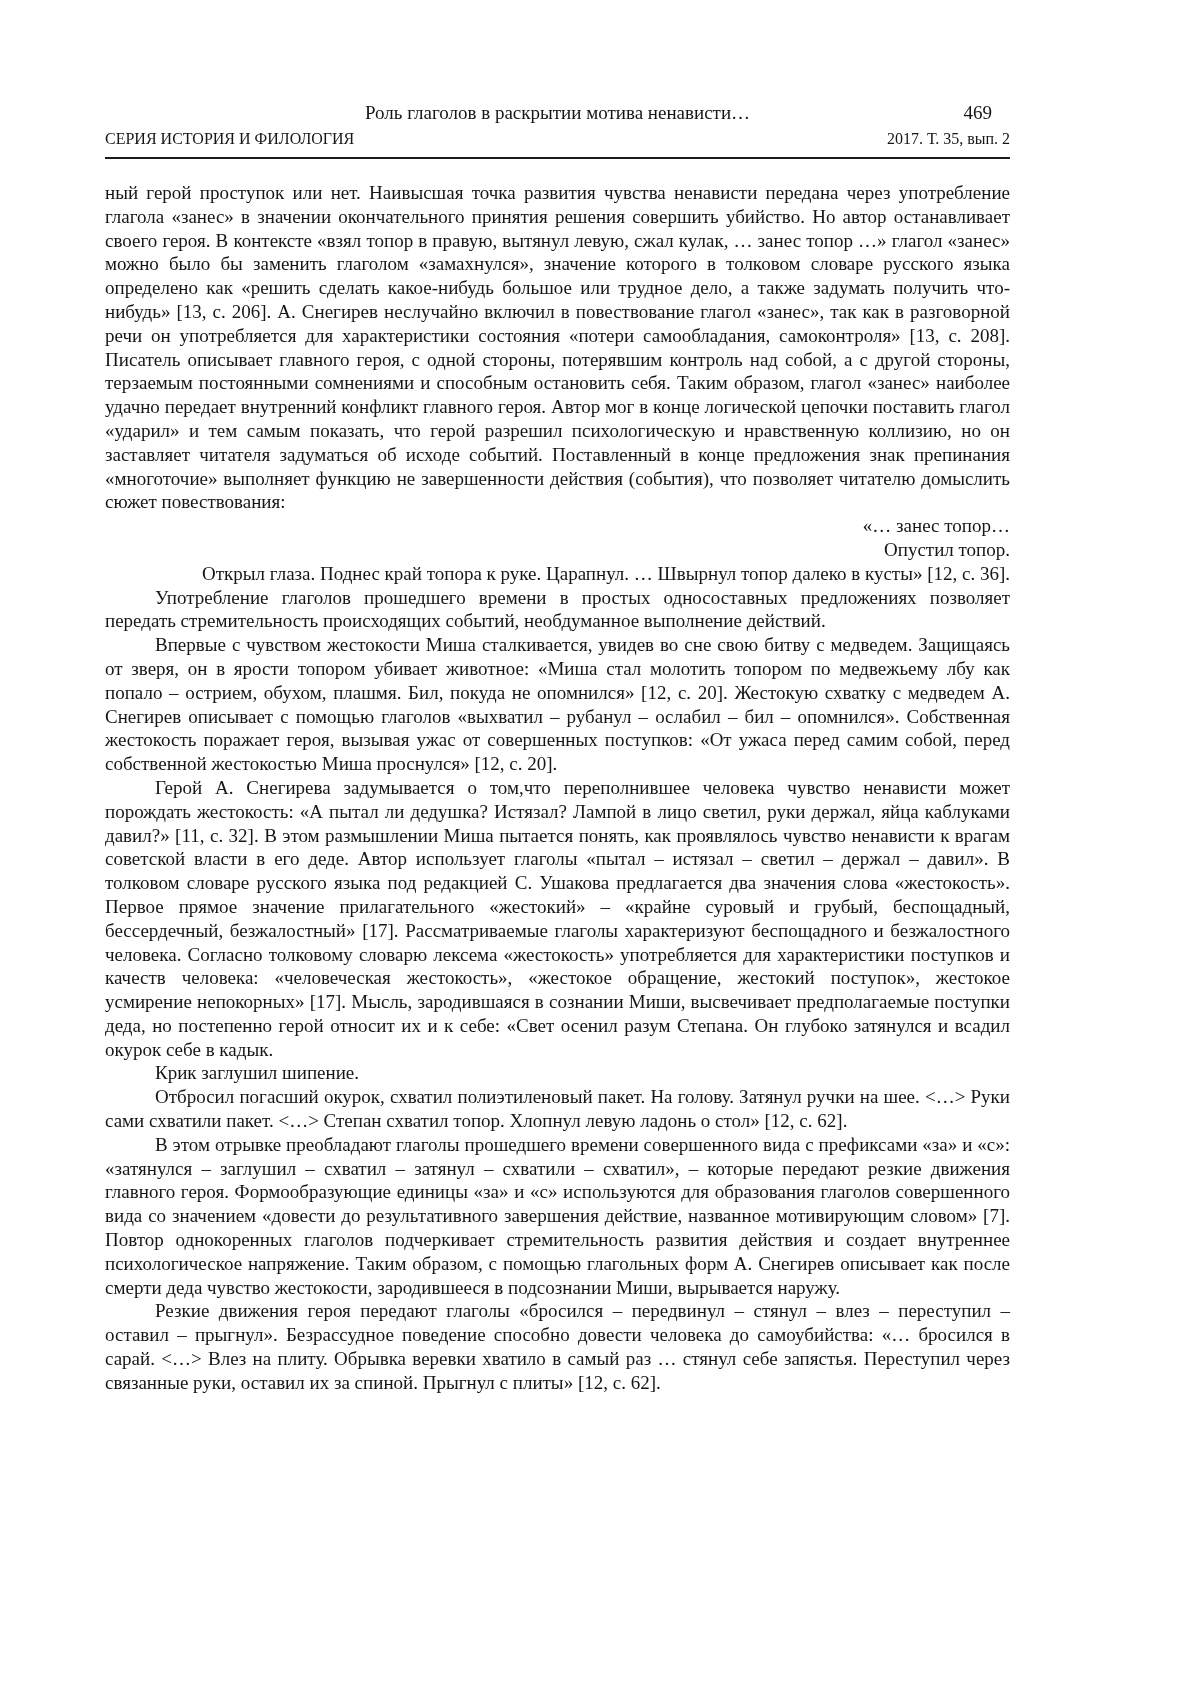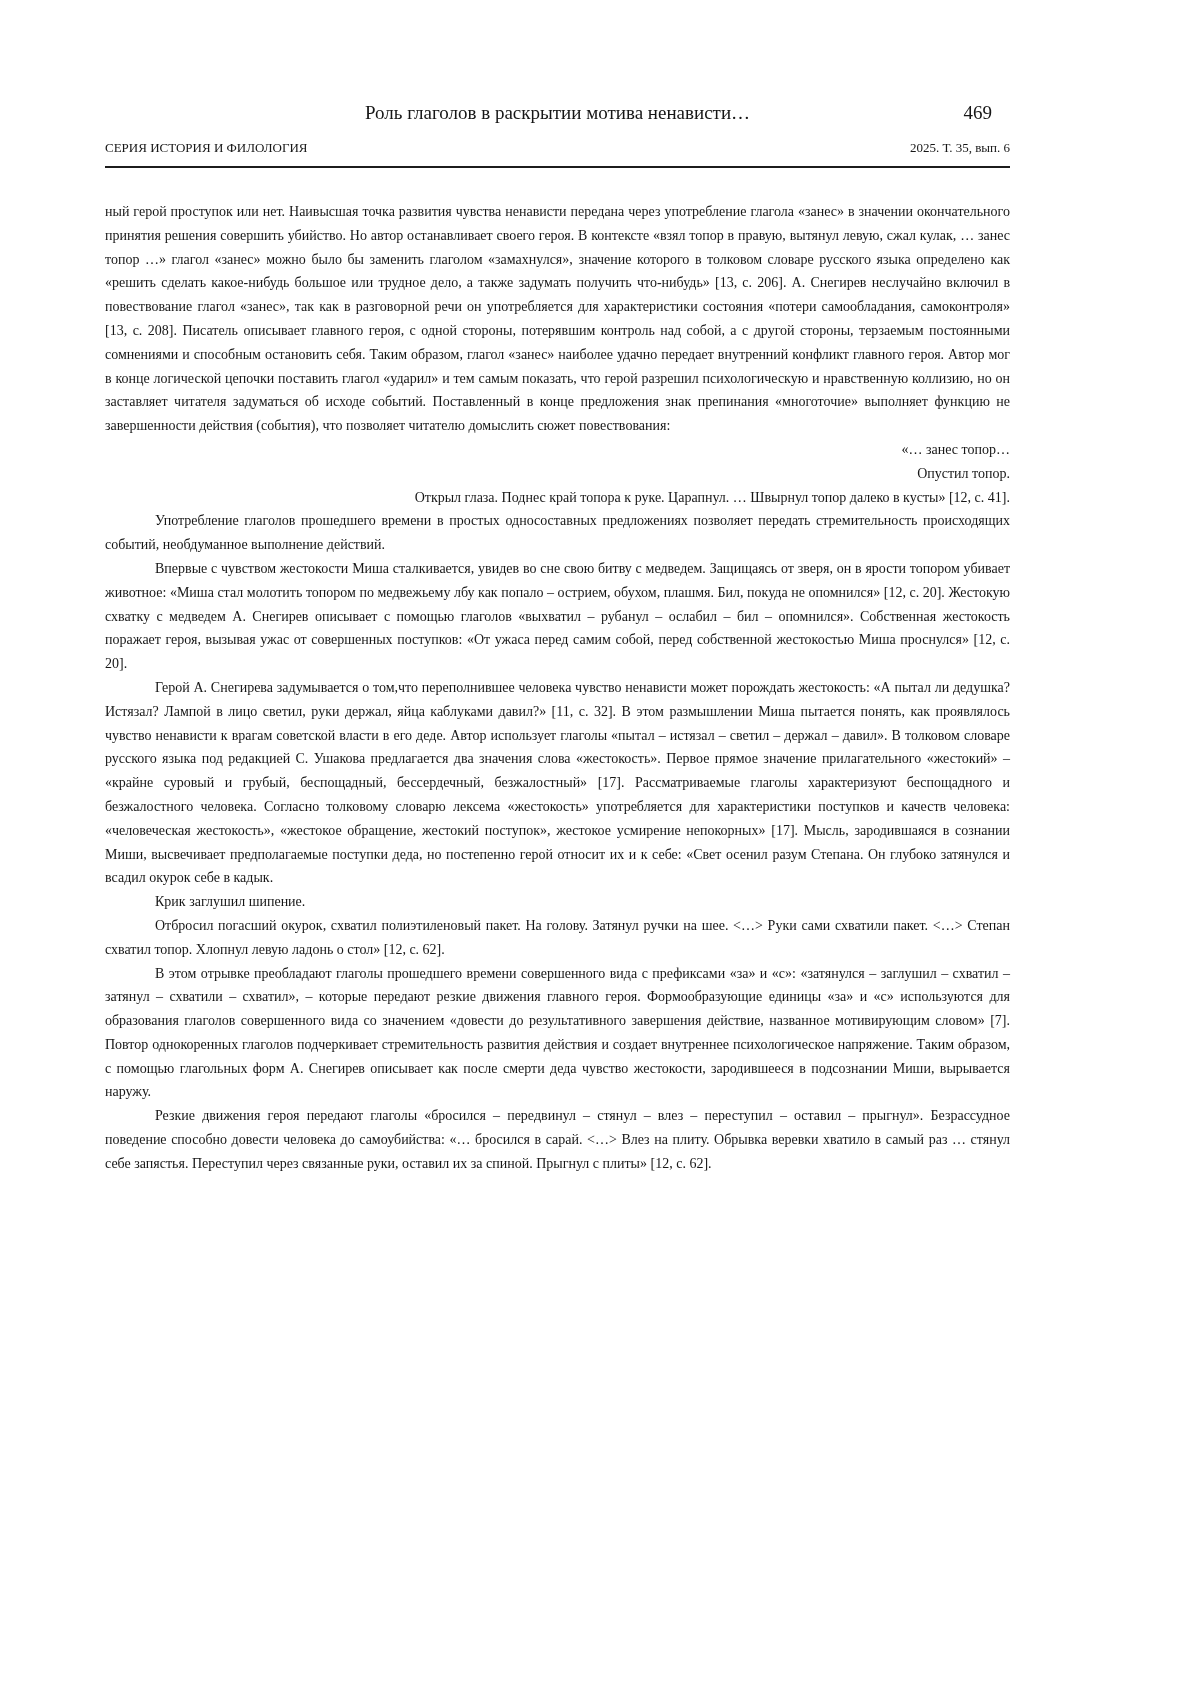--- a/index.html
+++ b/index.html
@@ -31,33 +31,33 @@
   .page-number {
     position: absolute;
     right: 18px;
     top: 0;
     text-align: center;
   }
   .hrow2 {
     display: flex;
     justify-content: space-between;
     align-items: baseline;
-    font-size: 13px;
+    font-size: 16px;
     line-height: 26px;
-    margin-top: 9px;
+    margin-top: 0;
   }
   .header-rule {
     height: 0;
     border-bottom: 2px solid #1c1c1c;
     margin-top: 5px;
   }
   
   .article-body {
-    margin-top: 32px;
-    font-size: 14px;
+    margin-top: 22px;
+    font-size: 19px;
     line-height: 23.8px;
   }
   .para {
     margin: 0;
     text-align: justify;
     text-indent: 50px;
   }
   .para.continuation {
     text-indent: 0;
   }
@@ -71,30 +71,30 @@
 
 <div class="page">
 
   <header>
     <div class="hrow1">
       <span class="running-title">Роль глаголов в раскрытии мотива ненависти…</span>
       <span class="page-number">469</span>
     </div>
     <div class="hrow2">
       <span>СЕРИЯ ИСТОРИЯ И ФИЛОЛОГИЯ</span>
-      <span>2025. Т. 35, вып. 6</span>
+      <span>2017. Т. 35, вып. 2</span>
     </div>
     <div class="header-rule"></div>
   </header>
 
   <main class="article-body" id="article-body">
       <p class="para continuation">ный герой проступок или нет. Наивысшая точка развития чувства ненависти передана через употребление глагола «занес» в значении окончательного принятия решения совершить убийство. Но автор останавливает своего героя. В контексте «взял топор в правую, вытянул левую, сжал кулак, … занес топор …» глагол «занес» можно было бы заменить глаголом «замахнулся», значение которого в толковом словаре русского языка определено как «решить сделать какое-нибудь большое или трудное дело, а также задумать получить что-нибудь» [13, с. 206]. А. Снегирев неслучайно включил в повествование глагол «занес», так как в разговорной речи он употребляется для характеристики состояния «потери самообладания, самоконтроля» [13, с. 208]. Писатель описывает главного героя, с одной стороны, потерявшим контроль над собой, а с другой стороны, терзаемым постоянными сомнениями и способным остановить себя. Таким образом, глагол «занес» наиболее удачно передает внутренний конфликт главного героя. Автор мог в конце логической цепочки поставить глагол «ударил» и тем самым показать, что герой разрешил психологическую и нравственную коллизию, но он заставляет читателя задуматься об исходе событий. Поставленный в конце предложения знак препинания «многоточие» выполняет функцию не завершенности действия (события), что позволяет читателю домыслить сюжет повествования:</p>
       <p class="para quote">«… занес топор…</p>
       <p class="para quote">Опустил топор.</p>
-      <p class="para quote">Открыл глаза. Поднес край топора к руке. Царапнул. … Швырнул топор далеко в кусты» [12, с. 41].</p>
+      <p class="para quote">Открыл глаза. Поднес край топора к руке. Царапнул. … Швырнул топор далеко в кусты» [12, с. 36].</p>
       <p class="para indent">Употребление глаголов прошедшего времени в простых односоставных предложениях позволяет передать стремительность происходящих событий, необдуманное выполнение действий.</p>
       <p class="para indent">Впервые с чувством жестокости Миша сталкивается, увидев во сне свою битву с медведем. Защищаясь от зверя, он в ярости топором убивает животное: «Миша стал молотить топором по медвежьему лбу как попало – острием, обухом, плашмя. Бил, покуда не опомнился» [12, с. 20]. Жестокую схватку с медведем А. Снегирев описывает с помощью глаголов «выхватил – рубанул – ослабил – бил – опомнился». Собственная жестокость поражает героя, вызывая ужас от совершенных поступков: «От ужаса перед самим собой, перед собственной жестокостью Миша проснулся» [12, с. 20].</p>
       <p class="para indent">Герой А. Снегирева задумывается о том,что переполнившее человека чувство ненависти может порождать жестокость: «А пытал ли дедушка? Истязал? Лампой в лицо светил, руки держал, яйца каблуками давил?» [11, с. 32]. В этом размышлении Миша пытается понять, как проявлялось чувство ненависти к врагам советской власти в его деде. Автор использует глаголы «пытал – истязал – светил – держал – давил». В толковом словаре русского языка под редакцией С. Ушакова предлагается два значения слова «жестокость». Первое прямое значение прилагательного «жестокий» – «крайне суровый и грубый, беспощадный, бессердечный, безжалостный» [17]. Рассматриваемые глаголы характеризуют беспощадного и безжалостного человека. Согласно толковому словарю лексема «жестокость» употребляется для характеристики поступков и качеств человека: «человеческая жестокость», «жестокое обращение, жестокий поступок», жестокое усмирение непокорных» [17]. Мысль, зародившаяся в сознании Миши, высвечивает предполагаемые поступки деда, но постепенно герой относит их и к себе: «Свет осенил разум Степана. Он глубоко затянулся и всадил окурок себе в кадык.</p>
       <p class="para indent">Крик заглушил шипение.</p>
       <p class="para indent">Отбросил погасший окурок, схватил полиэтиленовый пакет. На голову. Затянул ручки на шее. &lt;…&gt; Руки сами схватили пакет. &lt;…&gt; Степан схватил топор. Хлопнул левую ладонь о стол» [12, с. 62].</p>
       <p class="para indent">В этом отрывке преобладают глаголы прошедшего времени совершенного вида с префиксами «за» и «с»: «затянулся – заглушил – схватил – затянул – схватили – схватил», – которые передают резкие движения главного героя. Формообразующие единицы «за» и «с» используются для образования глаголов совершенного вида со значением «довести до результативного завершения действие, названное мотивирующим словом» [7]. Повтор однокоренных глаголов подчеркивает стремительность развития действия и создает внутреннее психологическое напряжение. Таким образом, с помощью глагольных форм А. Снегирев описывает как после смерти деда чувство жестокости, зародившееся в подсознании Миши, вырывается наружу.</p>
       <p class="para indent">Резкие движения героя передают глаголы «бросился – передвинул – стянул – влез – переступил – оставил – прыгнул». Безрассудное поведение способно довести человека до самоубийства: «… бросился в сарай. &lt;…&gt; Влез на плиту. Обрывка веревки хватило в самый раз … стянул себе запястья. Переступил через связанные руки, оставил их за спиной. Прыгнул с плиты» [12, с. 62].</p>
     </main>
 
 </div>

